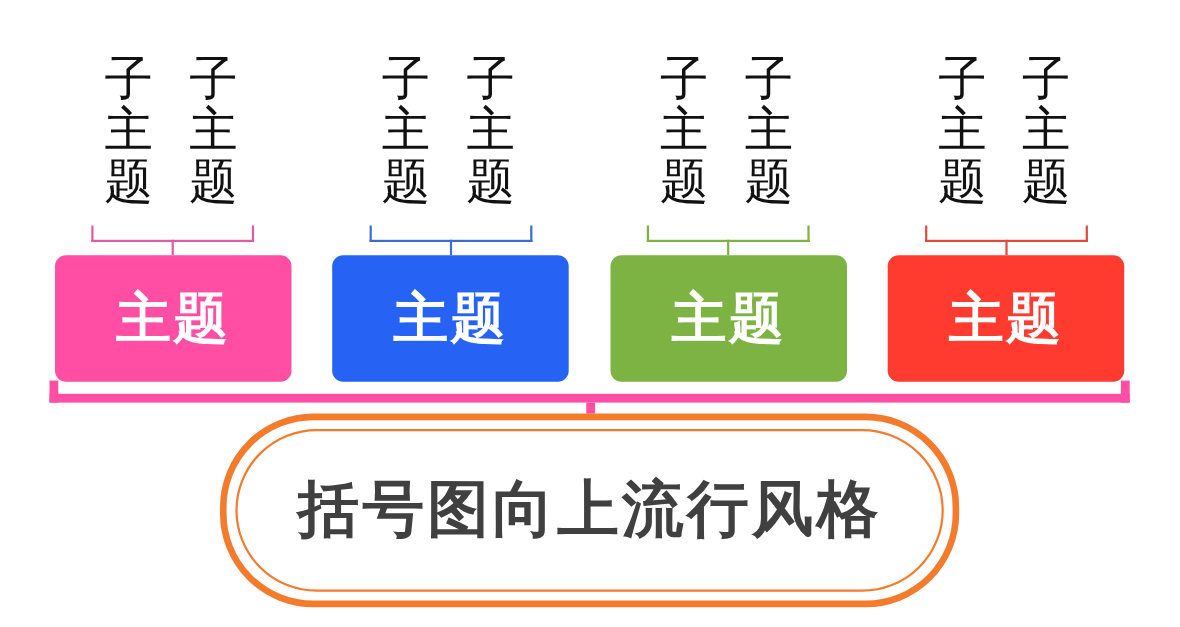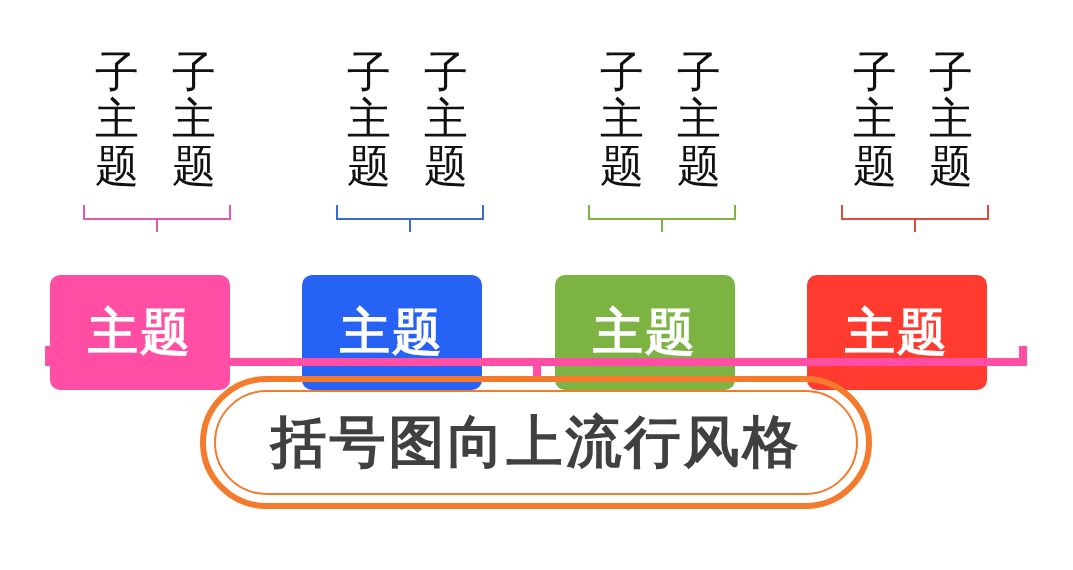--- a/index.html
+++ b/index.html
@@ -3,28 +3,28 @@
   <meta charset="utf-8">
   <style>
     html, body { margin: 0; padding: 0; background: #ffffff; }
     body { width: 1073px; height: 570px; position: relative; overflow: hidden;
            font-family: "DejaVu Sans", "Liberation Sans", sans-serif; }
     .sub-col { position: absolute; top: 48px; width: 46px; display: flex; flex-direction: column; align-items: center;
                font-size: 44px; line-height: 47px; color: #111; }
     .sub-col span { display: block; }
     .bracket { position: absolute; top: 205px; height: 13px; border-left: 2px solid; border-right: 2px solid; border-bottom: 2px solid; }
     .bracket-stem { position: absolute; top: 218px; width: 2px; height: 14px; }
-    .topic-box { position: absolute; top: 232px; width: 180px; height: 115px; border-radius: 10px;
+    .topic-box { position: absolute; top: 232px; width: 215px; height: 115px; border-radius: 10px;
                  display: flex; align-items: center; justify-content: center;
-                 color: #ffffff; font-size: 50px; font-weight: bold; letter-spacing: 2px; margin-top: 43px; }
+                 color: #ffffff; font-size: 50px; font-weight: bold; letter-spacing: 2px; }
     .main-bracket-bar { position: absolute; left: 45px; top: 358px; width: 982px; height: 8px; background: #ff4ea3; }
     .main-bracket-left { position: absolute; left: 45px; top: 346px; width: 8px; height: 20px; background: #ff4ea3; }
     .main-bracket-right { position: absolute; left: 1019px; top: 346px; width: 8px; height: 20px; background: #ff4ea3; }
     .main-bracket-stem { position: absolute; left: 533px; top: 366px; width: 8px; height: 10px; background: #ff4ea3; }
-    .title-pill { position: absolute; left: 200px; top: 376px; width: 672px; height: 133px; box-sizing: border-box;
+    .title-pill { position: absolute; left: 200px; top: 376px; width: 672px; height: 176px; box-sizing: border-box;
                   border: 6px solid #f47a2c; border-radius: 85px; }
     .title-pill-inner { position: absolute; left: 8px; top: 8px; right: 8px; bottom: 8px;
                         border: 2px solid #f47a2c; border-radius: 75px;
                         display: flex; align-items: center; justify-content: center; }
     .title-text { font-size: 56px; font-weight: bold; color: #404040; letter-spacing: 3px; }
   </style>
 </head>
 <body>
 
 <div class="sub-col" style="left:94px;">

